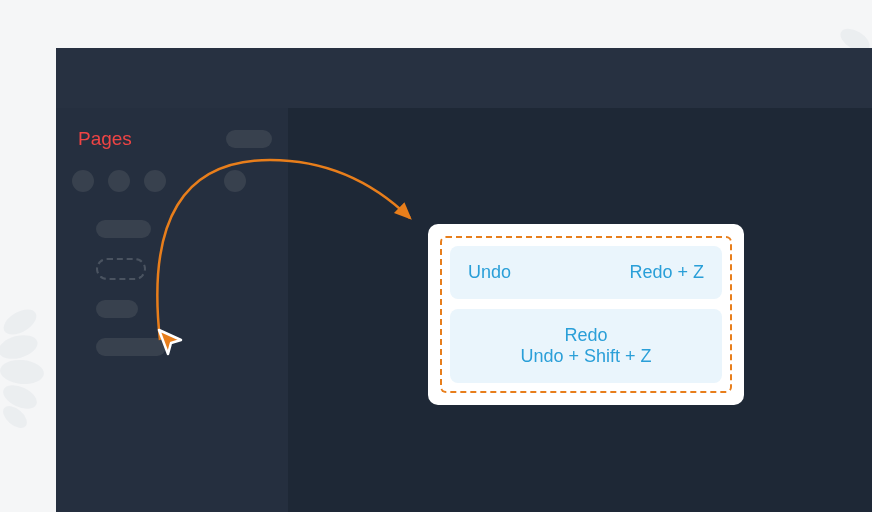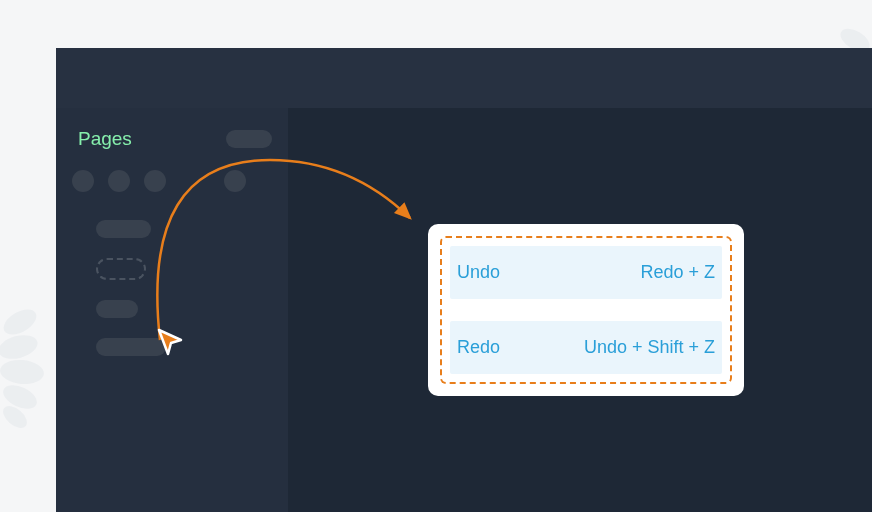--- a/index.html
+++ b/index.html
@@ -48,21 +48,21 @@
     .sidebar {
       width: 232px;
       background: #252f3f;
       padding-top: 0;
     }
     .sidebar-header {
       display: flex;
       align-items: center;
       justify-content: space-between;
       padding: 20px 16px 20px 22px;
-      color: #86efac;
+      color: #ef4444;
       font-size: 19px;
       gap: 48px;
     }
     .pill {
       width: 46px;
       height: 18px;
       background: #38414e;
       border-radius: 10px;
     }
     .circle-row {
@@ -115,27 +115,28 @@
     .dashed-border {
       border: 2px dashed #e87e1b;
       border-radius: 6px;
       padding: 8px;
     }
     .shortcut-item {
       display: flex;
       justify-content: space-between;
       align-items: center;
       background: #eaf5fc;
-      padding: 16px 7px;
-      border-radius: 2px;
+      padding: 16px 18px;
+      border-radius: 8px;
       color: #2a9fd8;
       font-size: 18px;
     }
     .shortcut-item + .shortcut-item {
-      margin-top: 22px;
+      margin-top: 10px;
+      flex-direction: column;
     }
     .cursor {
       position: absolute;
       left: 155px;
       top: 326px;
       width: 32px;
       height: 32px;
     }
     .arrow-path {
       position: absolute;

